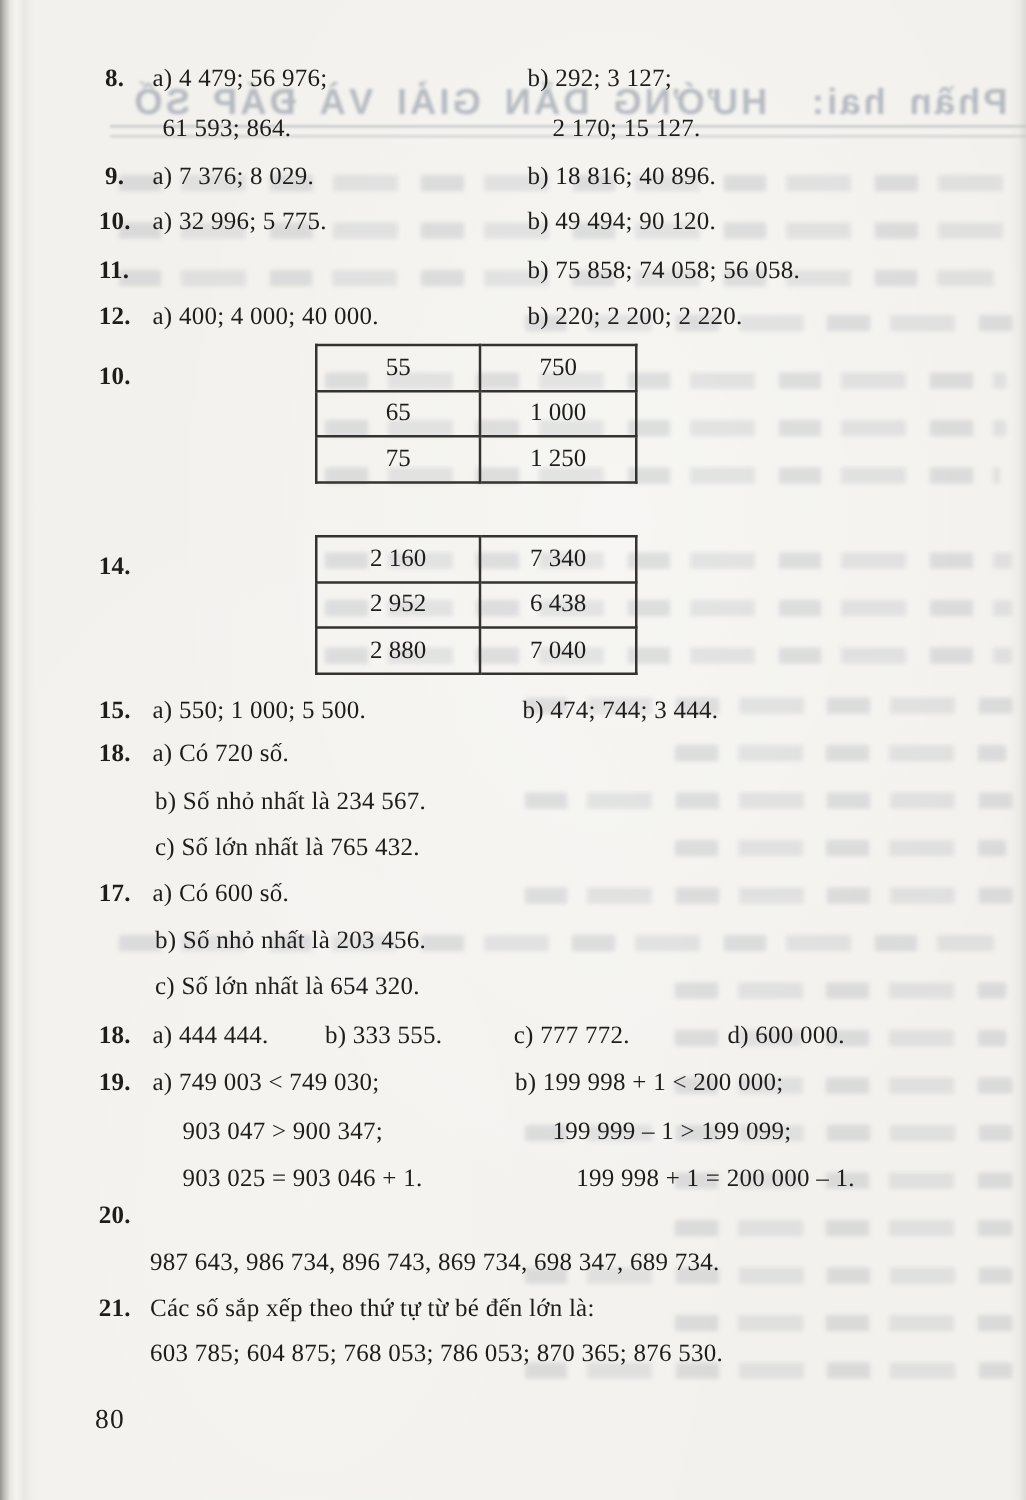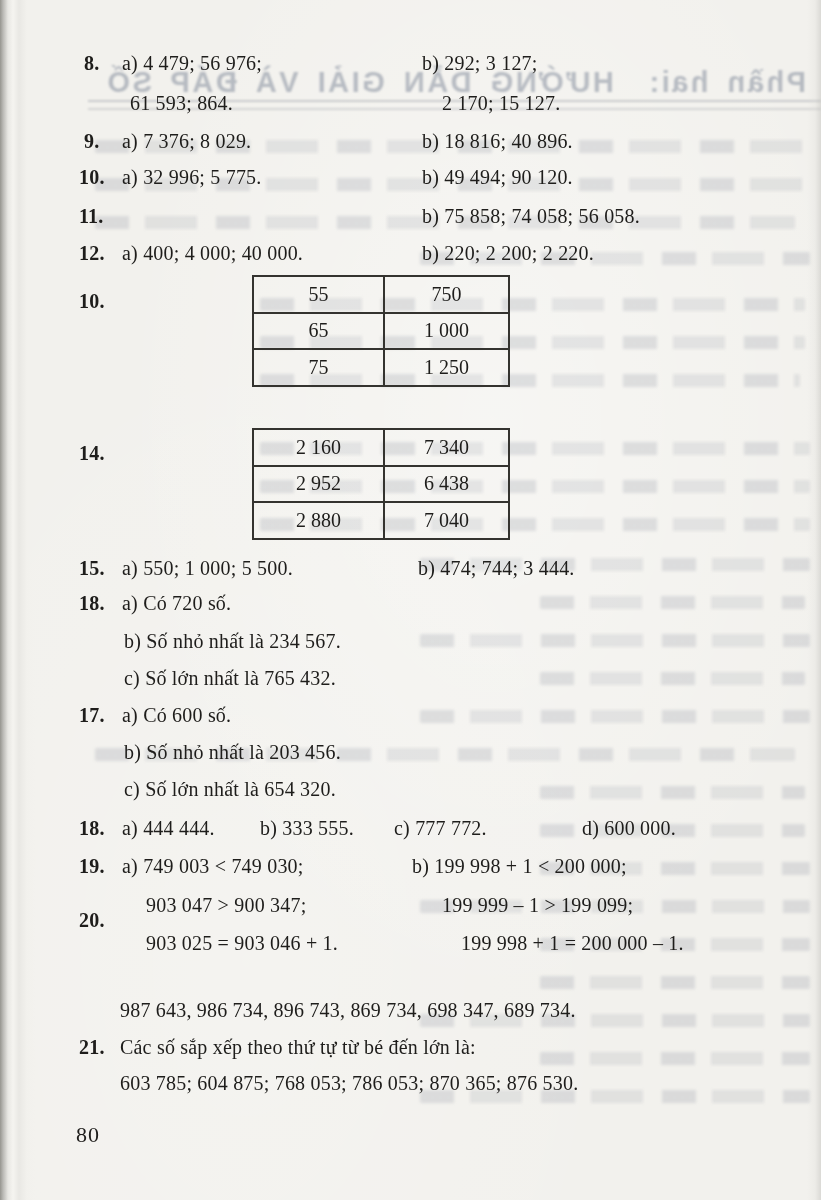--- a/index.html
+++ b/index.html
@@ -163,32 +163,32 @@
   <div class="ln" style="left:124px;top:666px">c) Số lớn nhất là 765 432.</div>
 
   <div class="ln num" style="left:79px;top:703px">17.</div>
   <div class="ln" style="left:122px;top:703px">a) Có 600 số.</div>
   <div class="ln" style="left:124px;top:740px">b) Số nhỏ nhất là 203 456.</div>
   <div class="ln" style="left:124px;top:777px">c) Số lớn nhất là 654 320.</div>
 
   <div class="ln num" style="left:79px;top:816px">18.</div>
   <div class="ln" style="left:122px;top:816px">a) 444 444.</div>
   <div class="ln" style="left:260px;top:816px">b) 333 555.</div>
-  <div class="ln" style="left:394px;top:816px">c) 777 772.</div>
+  <div class="ln" style="left:411px;top:816px">c) 777 772.</div>
   <div class="ln" style="left:582px;top:816px">d) 600 000.</div>
 
   <div class="ln num" style="left:79px;top:854px">19.</div>
   <div class="ln" style="left:122px;top:854px">a) 749 003 &lt; 749 030;</div>
   <div class="ln" style="left:146px;top:893px">903 047 &gt; 900 347;</div>
   <div class="ln" style="left:146px;top:931px">903 025 = 903 046 + 1.</div>
   <div class="ln" style="left:412px;top:854px">b) 199 998 + 1 &lt; 200 000;</div>
   <div class="ln" style="left:442px;top:893px">199 999 – 1 &gt; 199 099;</div>
   <div class="ln" style="left:461px;top:931px">199 998 + 1 = 200 000 – 1.</div>
 
-  <div class="ln num" style="left:79px;top:908px">20.</div>
+  <div class="ln num" style="left:79px;top:960px">20.</div>
   <div class="ln" style="left:120px;top:998px">987 643, 986 734, 896 743, 869 734, 698 347, 689 734.</div>
 
   <div class="ln num" style="left:79px;top:1035px">21.</div>
   <div class="ln" style="left:120px;top:1035px">Các số sắp xếp theo thứ tự từ bé đến lớn là:</div>
   <div class="ln" style="left:120px;top:1071px">603 785; 604 875; 768 053; 786 053; 870 365; 876 530.</div>
 
   <div class="pageno" style="left:76px;top:1122px">80</div>
 
 </div>
 

